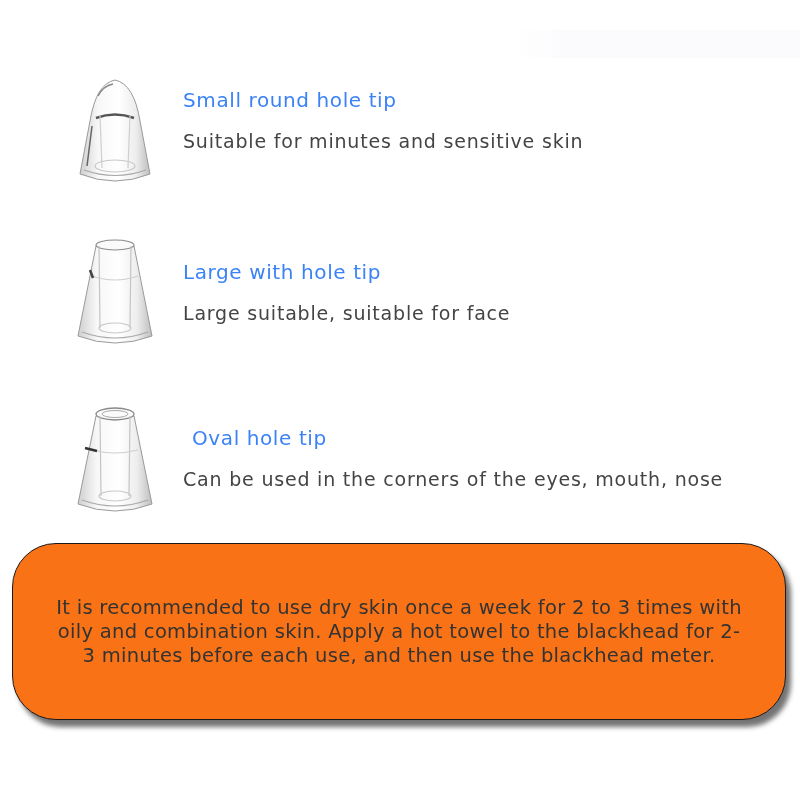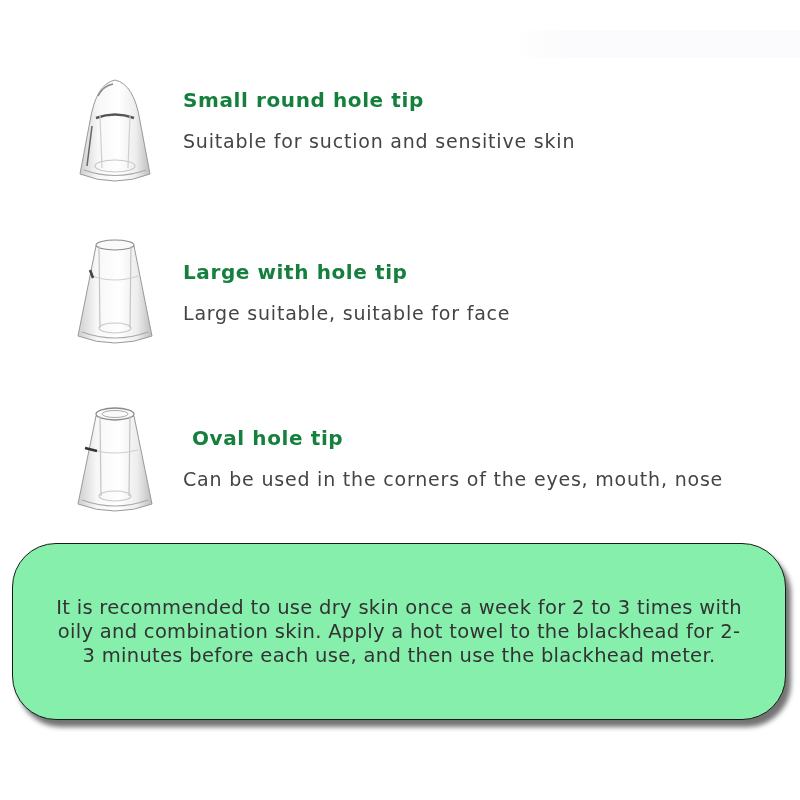--- a/index.html
+++ b/index.html
@@ -31,45 +31,45 @@
     .tip-image {
       position: absolute;
       left: 70px;
       width: 90px;
       height: 120px;
     }
     .tip-title {
       position: absolute;
       left: 183px;
       font-family: "DejaVu Sans", sans-serif;
-      font-weight: bold;
+      font-weight: normal;
       font-size: 20px;
       letter-spacing: 0.6px;
-      color: #15803d;
+      color: #3b82f6;
       white-space: nowrap;
     }
     .tip-desc {
       position: absolute;
       left: 183px;
       font-family: "DejaVu Sans", sans-serif;
       font-weight: normal;
       font-size: 19px;
       letter-spacing: 0.8px;
       color: #444;
       white-space: nowrap;
     }
     .note-box {
       position: absolute;
       left: 12px;
       top: 543px;
       width: 774px;
       height: 177px;
       border: 1.5px solid #1a1a1a;
       border-radius: 44px;
-      background: #86efac;
+      background: #f97316;
       box-shadow: 5px 7px 5px rgba(0,0,0,0.55);
       box-sizing: border-box;
     }
     .note-text {
       position: absolute;
       left: 40px;
       right: 40px;
       top: 52px;
       text-align: center;
       font-family: "DejaVu Sans", sans-serif;
@@ -101,21 +101,21 @@
       <path d="M26 52 Q45 45 64 52" fill="none" stroke="#555" stroke-width="2.5"></path>
       <path d="M30 50 L32 102" stroke="#cfcfcf" stroke-width="1.2"></path>
       <path d="M60 50 L58 102" stroke="#cfcfcf" stroke-width="1.2"></path>
       <ellipse cx="45" cy="100" rx="20" ry="6" fill="none" stroke="#c8c8c8" stroke-width="1.2"></ellipse>
       <path d="M14 104 Q45 115 76 104" fill="none" stroke="#a8a8a8" stroke-width="1.2"></path>
       <path d="M28 30 Q33 20 43 18" fill="none" stroke="#8a8a8a" stroke-width="1.5"></path>
       <path d="M22 60 L17 100" stroke="#666" stroke-width="1.5"></path>
     </svg>
   </div>
   <div class="tip-title" style="top:88px;">Small round hole tip</div>
-  <div class="tip-desc" style="top:130px;">Suitable for suction and sensitive skin</div>
+  <div class="tip-desc" style="top:130px;">Suitable for minutes and sensitive skin</div>
 </div>
 
 <div class="tip-row" style="top:0;">
   <div class="tip-image" style="top:230px;">
     <svg width="90" height="120" viewBox="0 0 90 120">
       <defs>
         <linearGradient id="g2" x1="0" x2="1" y1="0" y2="0">
           <stop offset="0" stop-color="#cfcfcf"></stop>
           <stop offset="0.25" stop-color="#f7f7f7"></stop>
           <stop offset="0.55" stop-color="#ffffff"></stop>

